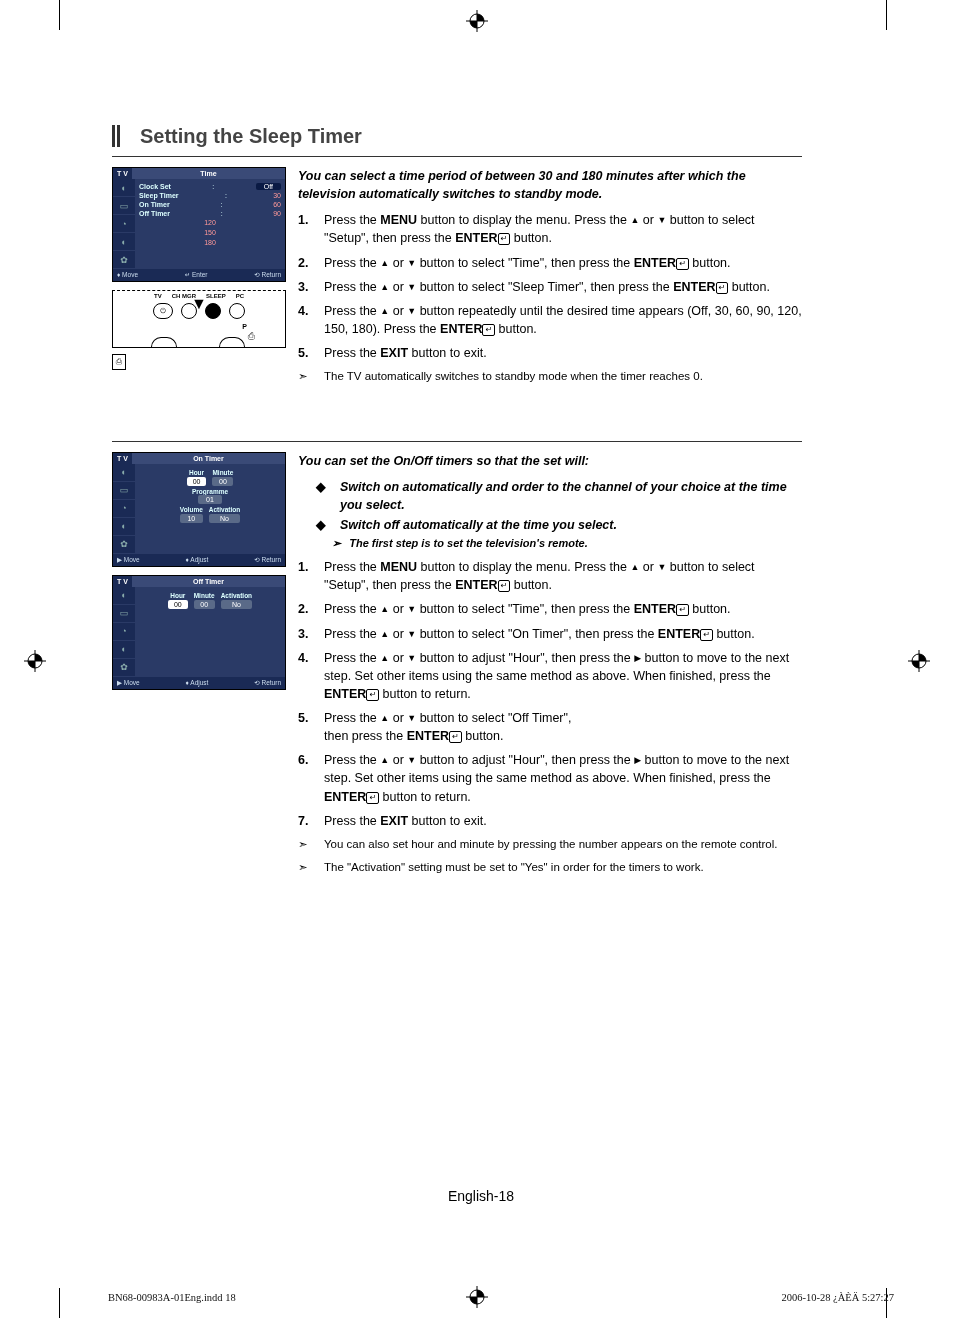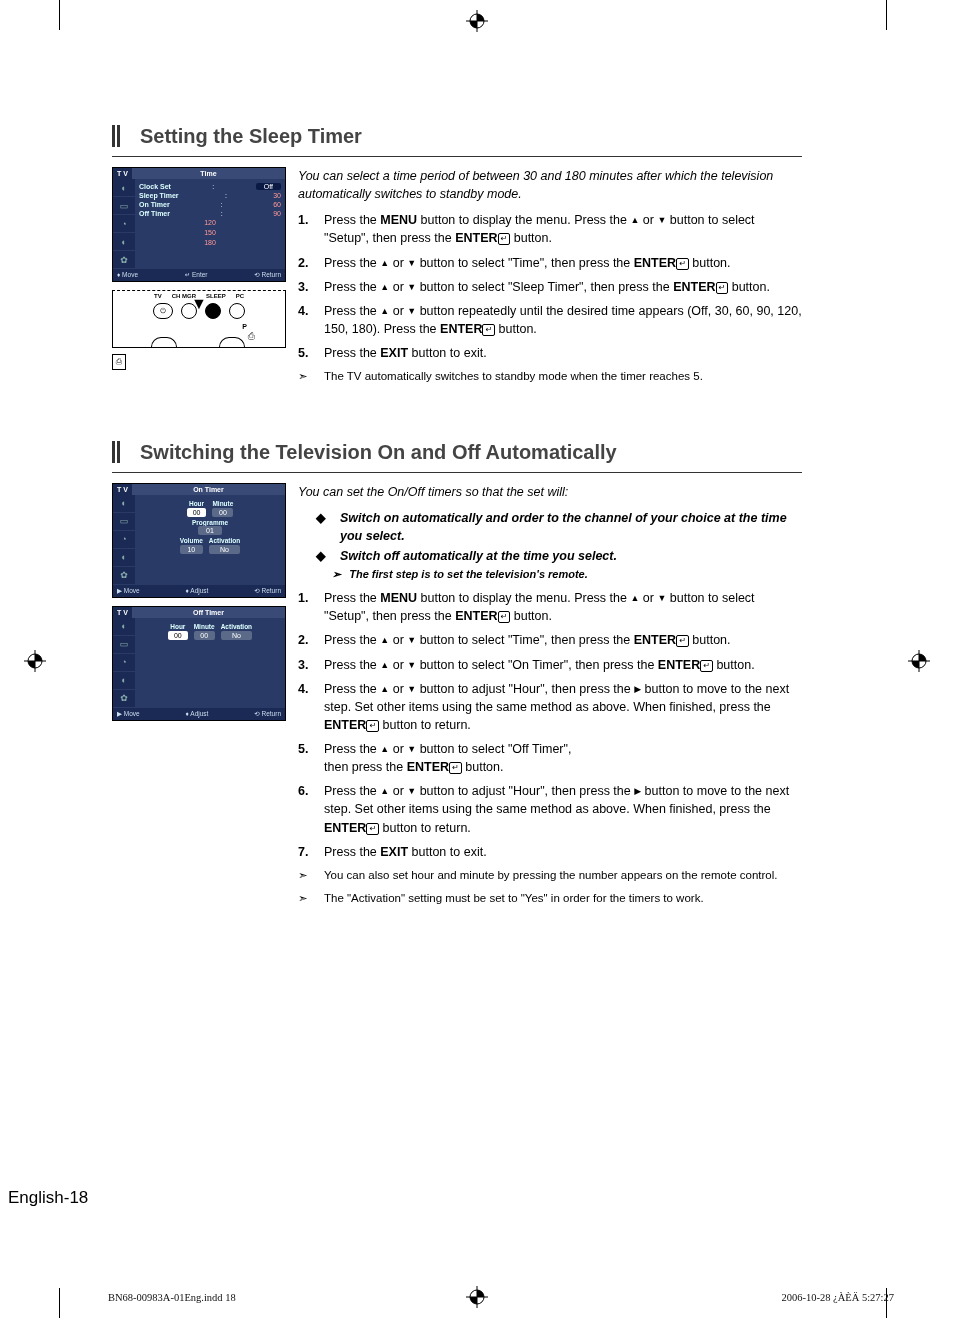--- a/index.html
+++ b/index.html
@@ -22,21 +22,21 @@
     font-size: 20px; font-weight: bold; color: #444;
     margin-bottom: 4px;
   }
   .heading-bar { display: inline-block; }
   .hr { border: none; border-top: 1px solid #333; margin: 0 0 10px 0; }
 
   .sec { display: flex; gap: 12px; }
   .leftcol { width: 174px; flex: 0 0 174px; }
   .rightcol { flex: 1; font-size: 12.5px; line-height: 1.45; }
 
-  .intro { font-style: italic; font-weight: normal; margin-bottom: 8px; }
+  .intro { font-style: italic; font-weight: bold; margin-bottom: 8px; }
 
   ol.steps { list-style: none; padding: 0; margin: 0; }
   ol.steps > li { display: flex; gap: 10px; margin: 4px 0 6px 0; }
   ol.steps .num { font-weight: bold; width: 16px; flex: 0 0 16px; }
   ol.steps .txt { flex: 1; }
 
   .uicon { display: inline-block; font-size: 9px; vertical-align: 1px; }
   .enter-icon { display: inline-block; border: 1px solid #000; border-radius: 2px; font-size: 8px; padding: 0 2px; line-height: 10px; vertical-align: 1px; }
 
   .note-row { display: flex; gap: 10px; margin-top: 6px; font-size: 11.5px; }
@@ -83,21 +83,21 @@
   .remote .plab { position: absolute; top: 32px; right: 38px; font-size: 7px; font-weight: bold; }
   .remote .icn { position: absolute; top: 40px; right: 30px; font-size: 9px; }
   .remote .bot1 { position: absolute; bottom: 0; left: 38px; width: 26px; height: 10px; border: 1px solid #000; border-radius: 10px 10px 0 0; border-bottom: none; }
   .remote .bot2 { position: absolute; bottom: 0; left: 106px; width: 26px; height: 10px; border: 1px solid #000; border-radius: 10px 10px 0 0; border-bottom: none; }
 
   .leftnote { display: flex; gap: 6px; font-size: 11px; line-height: 1.35; }
   .leftnote .box { border: 1px solid #000; width: 14px; height: 16px; flex: 0 0 14px; display: flex; align-items: center; justify-content: center; font-size: 8px; }
 
   .spacer { height: 56px; }
 
-  .page-footer { position: absolute; left: 0; right: 0; top: 1188px; font-size: 17px; padding-left: 8px; }
+  .page-footer { position: absolute; left: 0; right: 0; top: 1188px; text-align: center; font-size: 14px; padding-left: 8px; }
   .bottom-meta { position: absolute; left: 60px; right: 60px; top: 1292px; display: flex; justify-content: space-between; font-size: 10.5px; color: #111; font-family: "Times New Roman", serif; margin-left: 48px; }
 </style>
 </head>
 <body>
 <div class="page">
 
 <div class="crop vline-top-l"></div>
 <div class="crop vline-top-r"></div>
 <div class="crop vline-bot-l"></div>
 <div class="crop vline-bot-r"></div>
@@ -246,36 +246,27 @@
               <span class="num">4.</span>
               <span class="txt">Press the <span class="uicon">▲</span> or <span class="uicon">▼</span> button repeatedly until the desired time appears (Off, 30, 60, 90, 120, 150, 180). Press the <b>ENTER</b><span class="enter-icon">↵</span> button.</span>
             </li>
             <li>
               <span class="num">5.</span>
               <span class="txt">Press the <b>EXIT</b> button to exit.</span>
             </li>
           </ol>
       <div class="note-row">
         <span class="arr">➣</span>
-        <span class="ntxt">The TV automatically switches to standby mode when the timer reaches 5.</span>
+        <span class="ntxt">The TV automatically switches to standby mode when the timer reaches 0.</span>
       </div>
     </div>
   </div>
 
   <div class="spacer"></div>
 
-  <div class="section-heading">
-    <span class="heading-bar">
-      <svg width="10" height="22">
-            <rect x="0" y="0" width="3" height="22" fill="#333"></rect>
-            <rect x="5" y="0" width="3" height="22" fill="#333"></rect>
-          </svg>
-    </span>
-    <span>Switching the Television On and Off Automatically</span>
-  </div>
   <hr class="hr">
 
   <div class="sec">
     <div class="leftcol">
 
       <div class="tvshot">
         <div class="titlebar">
           <div class="tvlabel">T V</div>
           <div class="tname">On Timer</div>
         </div>

